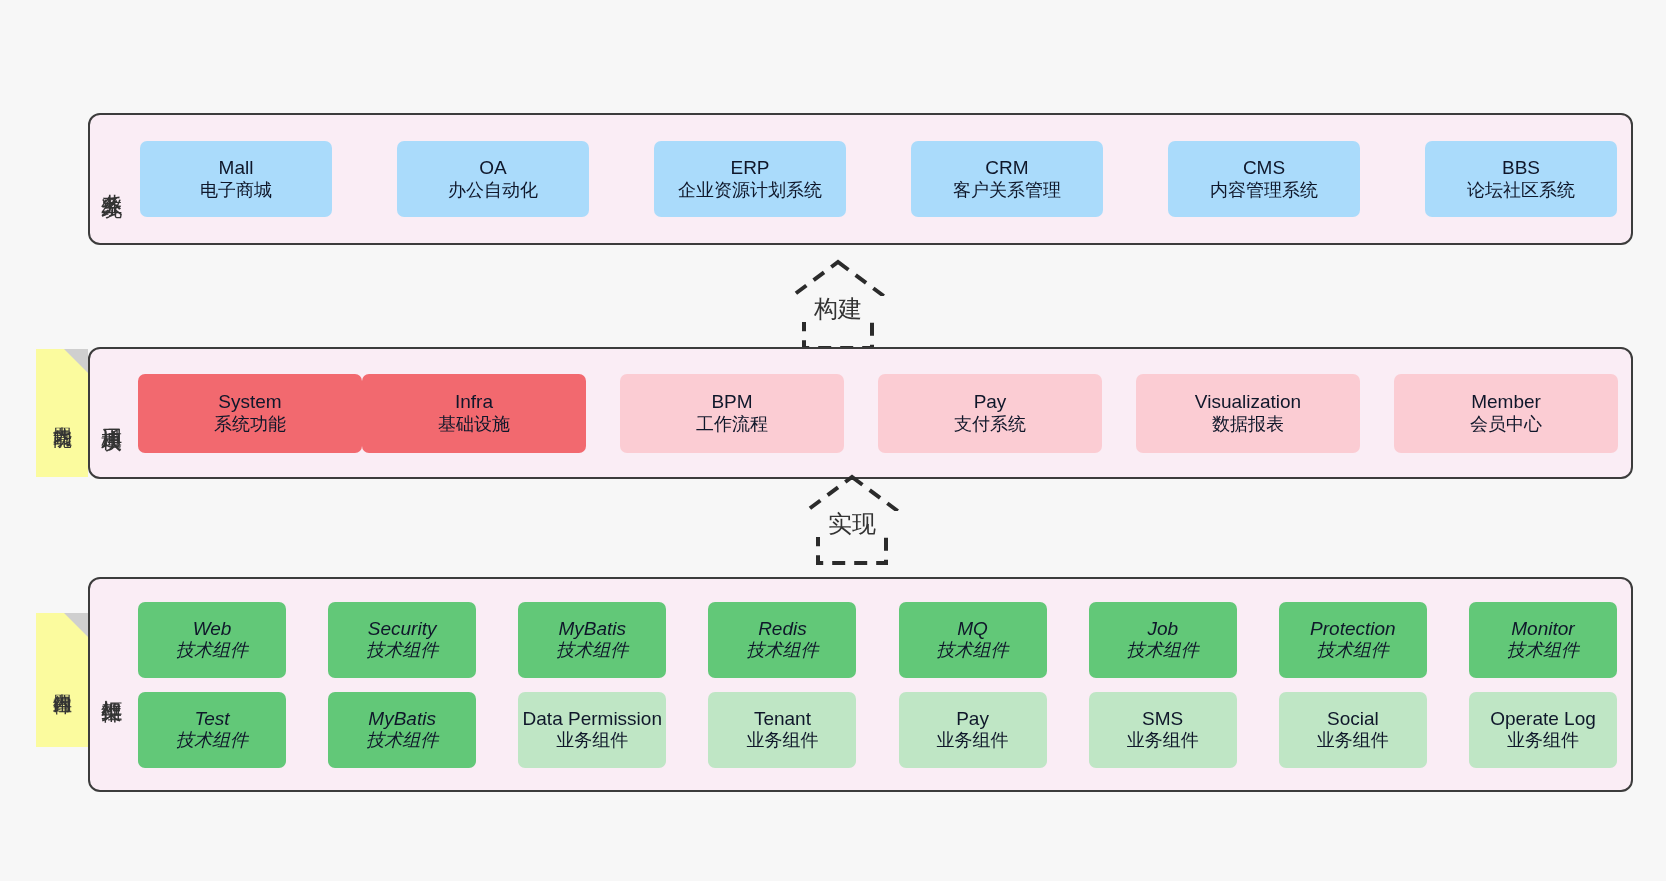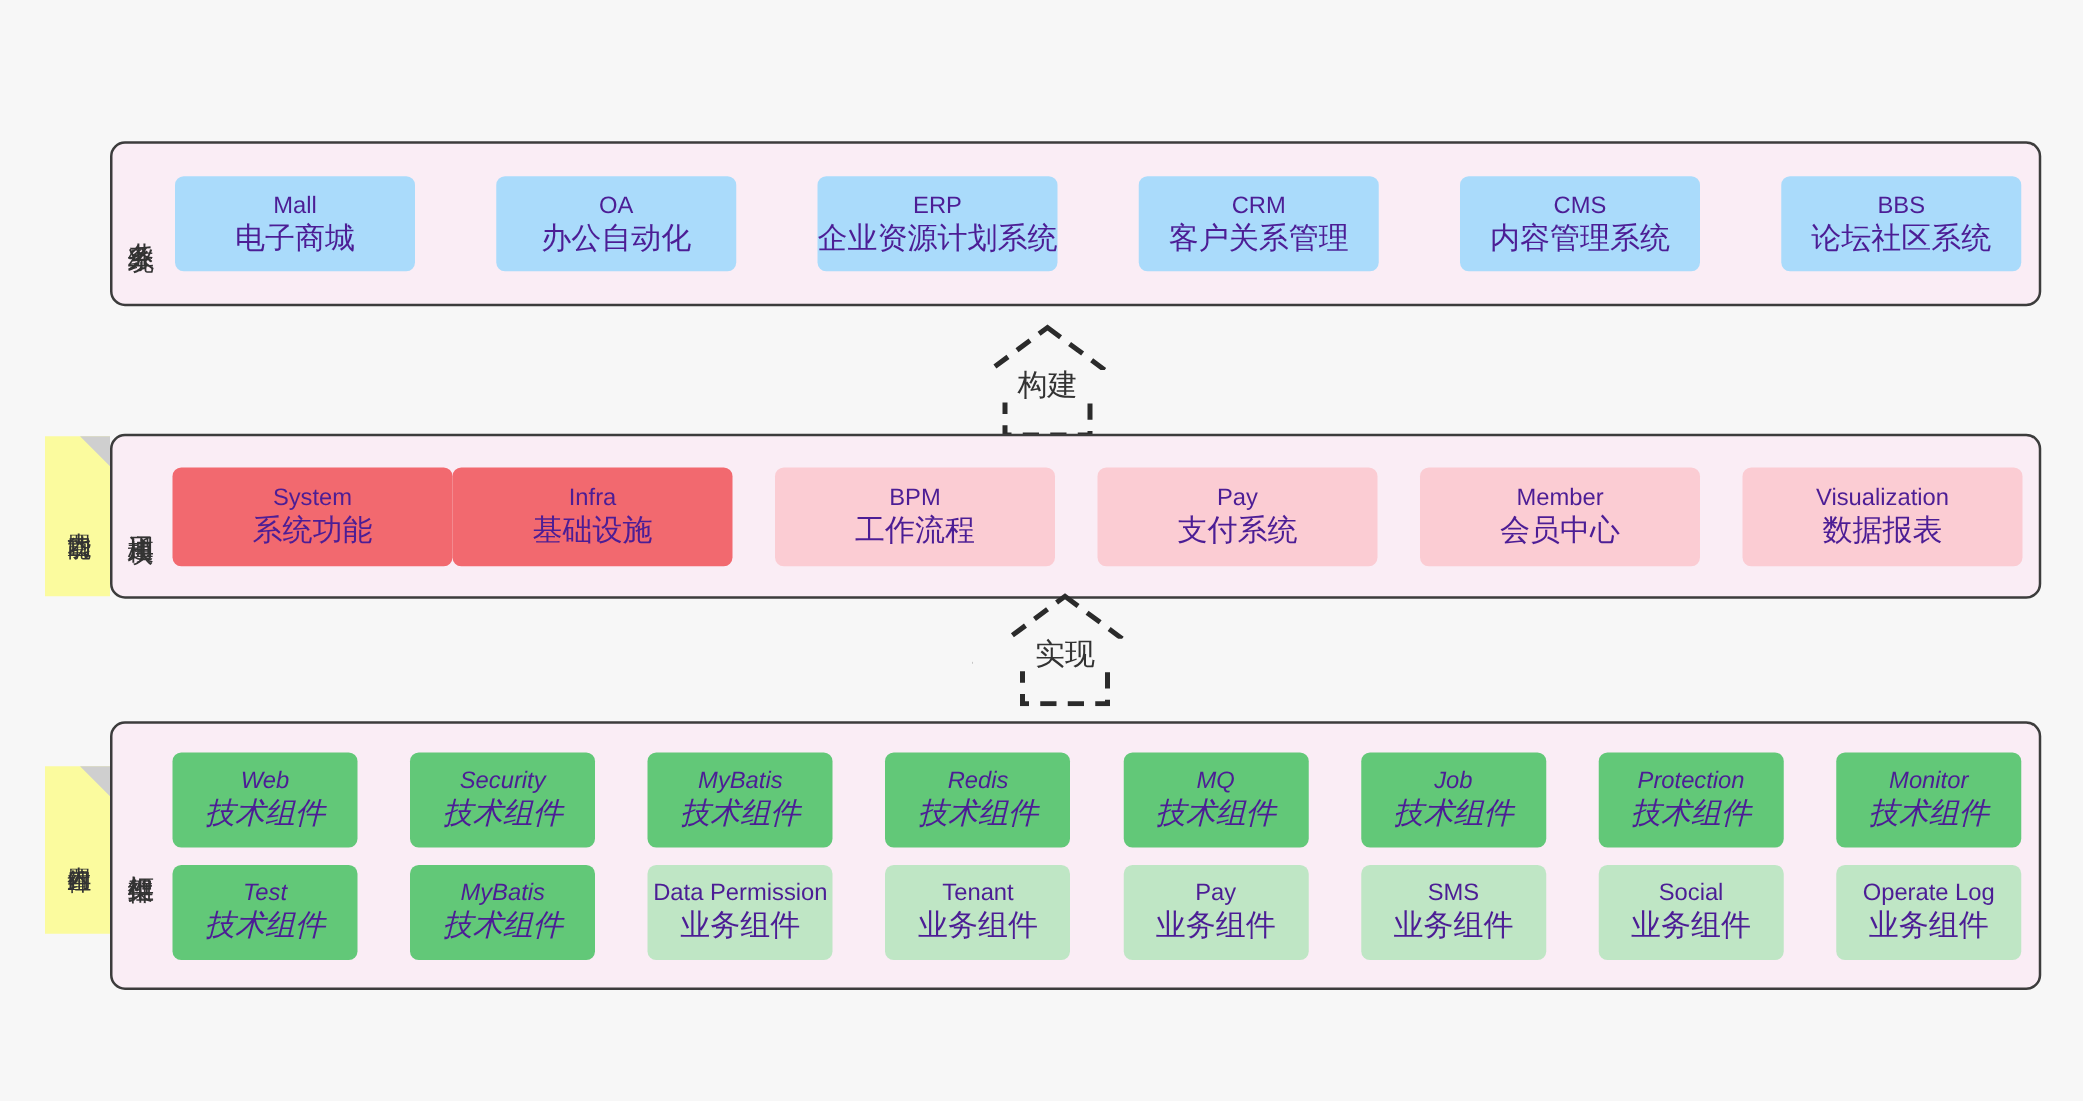--- a/index.html
+++ b/index.html
@@ -69,26 +69,26 @@
 
   
   .card {
     border-radius: 7px;
     box-sizing: border-box;
     display: flex;
     flex-direction: column;
     align-items: center;
     justify-content: center;
     text-align: center;
-    color: #4c1d95;
+    color: #0f172a;
     line-height: 1.22;
     overflow: hidden;
   }
   .card .t-en { font-size: 19px; }
-  .card .t-cn { font-size: 24px; }
+  .card .t-cn { font-size: 18px; }
 
   
   #band-business {
     left: 88px;
     top: 113px;
     width: 1545px;
     height: 132px;
   }
   #band-business .band-body { padding-left: 6px; }
   #band-business .card {
@@ -250,26 +250,26 @@
         </div>
         <div class="card c-red-soft">
           <span class="t-en">BPM</span>
           <span class="t-cn">工作流程</span>
         </div>
         <div class="card c-red-soft">
           <span class="t-en">Pay</span>
           <span class="t-cn">支付系统</span>
         </div>
         <div class="card c-red-soft">
+          <span class="t-en">Visualization</span>
+          <span class="t-cn">数据报表</span>
+        </div>
+        <div class="card c-red-soft">
           <span class="t-en">Member</span>
           <span class="t-cn">会员中心</span>
-        </div>
-        <div class="card c-red-soft">
-          <span class="t-en">Visualization</span>
-          <span class="t-cn">数据报表</span>
         </div>
       </div>
     </div>
   </div>
 
   <div class="arrow" id="arrow-impl">
     <svg viewBox="0 0 148 92" xmlns="http://www.w3.org/2000/svg">
       <path d="M74 4 L144 56 L108 56 L108 90 L40 90 L40 56 L4 56 Z" fill="none" stroke="#2b2b2b" stroke-width="4" stroke-dasharray="13 9" stroke-linejoin="miter"></path>
     </svg>
     <div class="arrow-label">实现</div>

